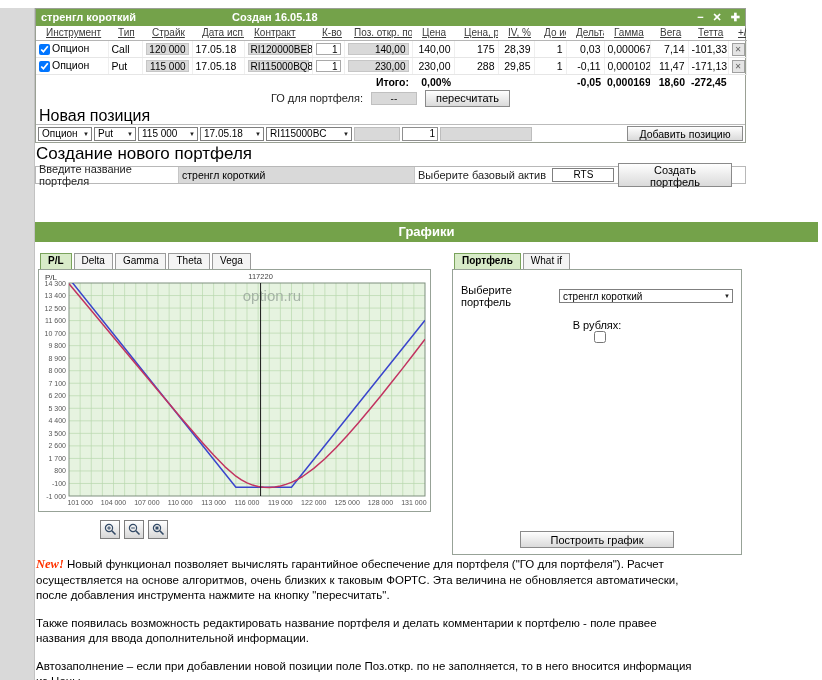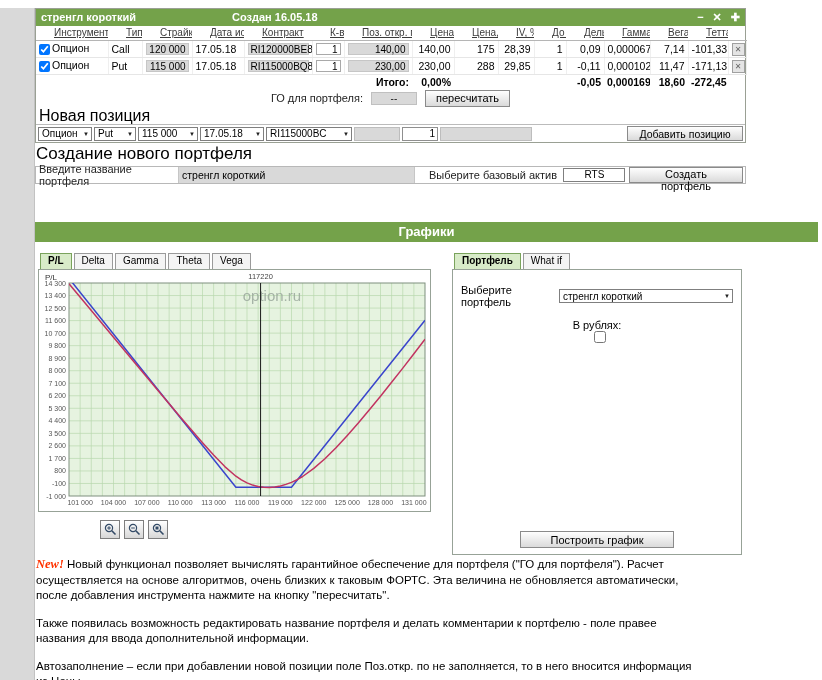--- a/index.html
+++ b/index.html
@@ -16,21 +16,21 @@
   
   .window { left:35px; top:8px; width:711px; background:#fff; border:1px solid #9aa094; }
   .titlebar { height:17px; background:var(--green,#74A24A); position:relative; color:#fff;
               font-size:11px; font-weight:bold; line-height:17px; padding:0 5px; }
   .titlebar .created { position:absolute; left:196px; top:0; }
   .win-controls { position:absolute; right:5px; top:0; display:flex; gap:9px; font-size:11px; font-weight:bold; }
   .win-controls span { cursor:pointer; }
 
   table#positions-table { border-collapse:collapse; table-layout:fixed; width:100%; font-size:10.5px; }
   #positions-table th { font-weight:normal; text-decoration:underline; color:#3b3b3b; font-size:10px;
-       text-align:left; padding:1px 18px; border-bottom:1px solid #b5b5b5; height:14px;
+       text-align:left; padding:1px 10px; border-bottom:1px solid #b5b5b5; height:14px;
        white-space:nowrap; overflow:hidden; cursor:pointer; }
   #positions-table td { padding:1px 3px; height:15px; border-bottom:1px solid #e6e6e6; border-right:1px solid #efefef;
        white-space:nowrap; overflow:hidden; }
   #positions-table td.num { text-align:right; }
   #positions-table tr.totals td { border:none; font-weight:bold; }
   .cellcb { vertical-align:middle; margin-right:2px; width:11px; height:11px; }
   .gbox { display:block; background:#d9d9d9; border:1px solid #c6c6c6; padding:0 2px; height:12px; line-height:11px; font-size:10px; }
   .gbox.right { text-align:right; }
   .wbox { display:block; background:#fff; border:1px solid #a9a9a9; padding:0 2px; height:12px; line-height:11px; font-size:10px; text-align:right; }
   .delbox { display:inline-block; width:13px; height:13px; background:#e4e4e4; border:1px solid #a0a0a0; color:#666;
@@ -54,21 +54,21 @@
 
   .h-newport { left:36px; top:144px; font-size:17px; }
   .portrow { left:35px; top:166px; width:711px; height:18px; border:1px solid #b8b8b8; display:flex;
        align-items:center; font-size:11px; background:#fff; }
   .pr-label { width:142px; padding-left:3px; color:#222; }
   .pr-input { width:237px; background:#d9d9d9; border-left:1px solid #c6c6c6; border-right:1px solid #c6c6c6;
        height:16px; line-height:16px; padding:0 3px; font-size:10.5px; }
   .pr-spacer { flex:1; }
   .pr-label2 { padding-right:6px; color:#222; }
   .pr-sel { width:62px; height:14px; margin-right:4px;flex-direction:column; }
-  .pr-btn { width:114px; height:16px; margin-right:2px; }
+  .pr-btn { width:114px; height:24px; margin-right:13px; }
 
   .charts-bar { left:35px; top:222px; width:783px; height:20px; background:var(--green,#74A24A); color:#fff;
        text-align:center; font-weight:bold; font-size:13px; line-height:20px; }
 
   .tabs { display:flex; gap:2px; height:16px; font-size:10px; margin-left:2px; }
   .tab { border:1px solid #9a9a9a; border-bottom:none; background:#f4f4f4; padding:1px 7px 0; cursor:pointer; height:16px; }
   .tab.active { background:var(--tabbg,#D8EBC8); border-color:#7aa35c; font-weight:bold; }
 
   .chart-panel { left:38px; top:253px; width:393px; }
   .chart-box { border:1px solid #97a297; width:393px; height:243px; background:#fff; }
@@ -160,21 +160,21 @@
           <td>
             <span class="wbox">1</span>
           </td>
           <td>
             <span class="gbox right">140,00</span>
           </td>
           <td class="num">140,00</td>
           <td class="num">175</td>
           <td class="num">28,39</td>
           <td class="num">1</td>
-          <td class="num">0,09</td>
+          <td class="num">0,03</td>
           <td class="num">0,000067</td>
           <td class="num">7,14</td>
           <td class="num">-101,33</td>
           <td><span class="delbox">✕</span></td>
         </tr>
         <tr>
           <td><input class="cellcb" type="checkbox" checked="" style=""><span>Опцион</span></td>
           <td>Put</td>
           <td>
             <span class="gbox right">115 000</span>

